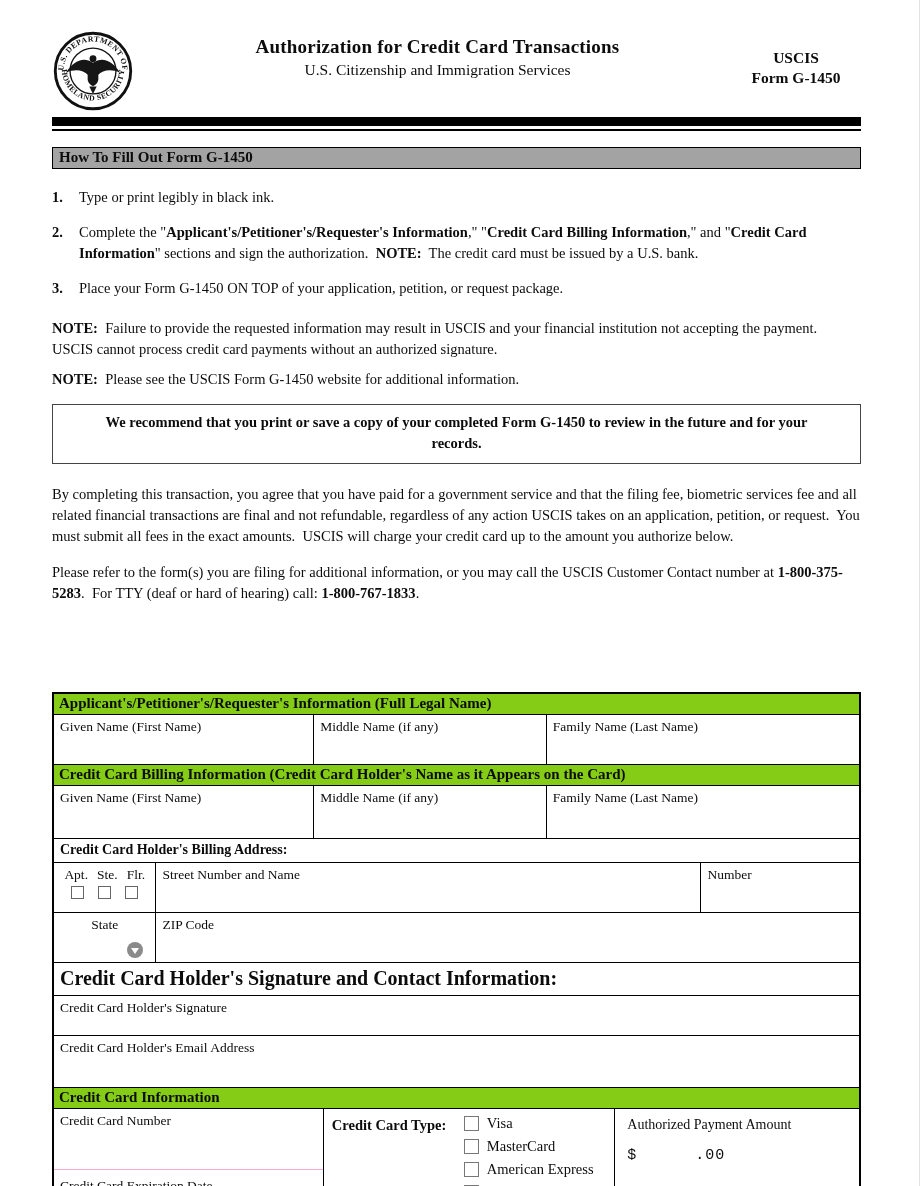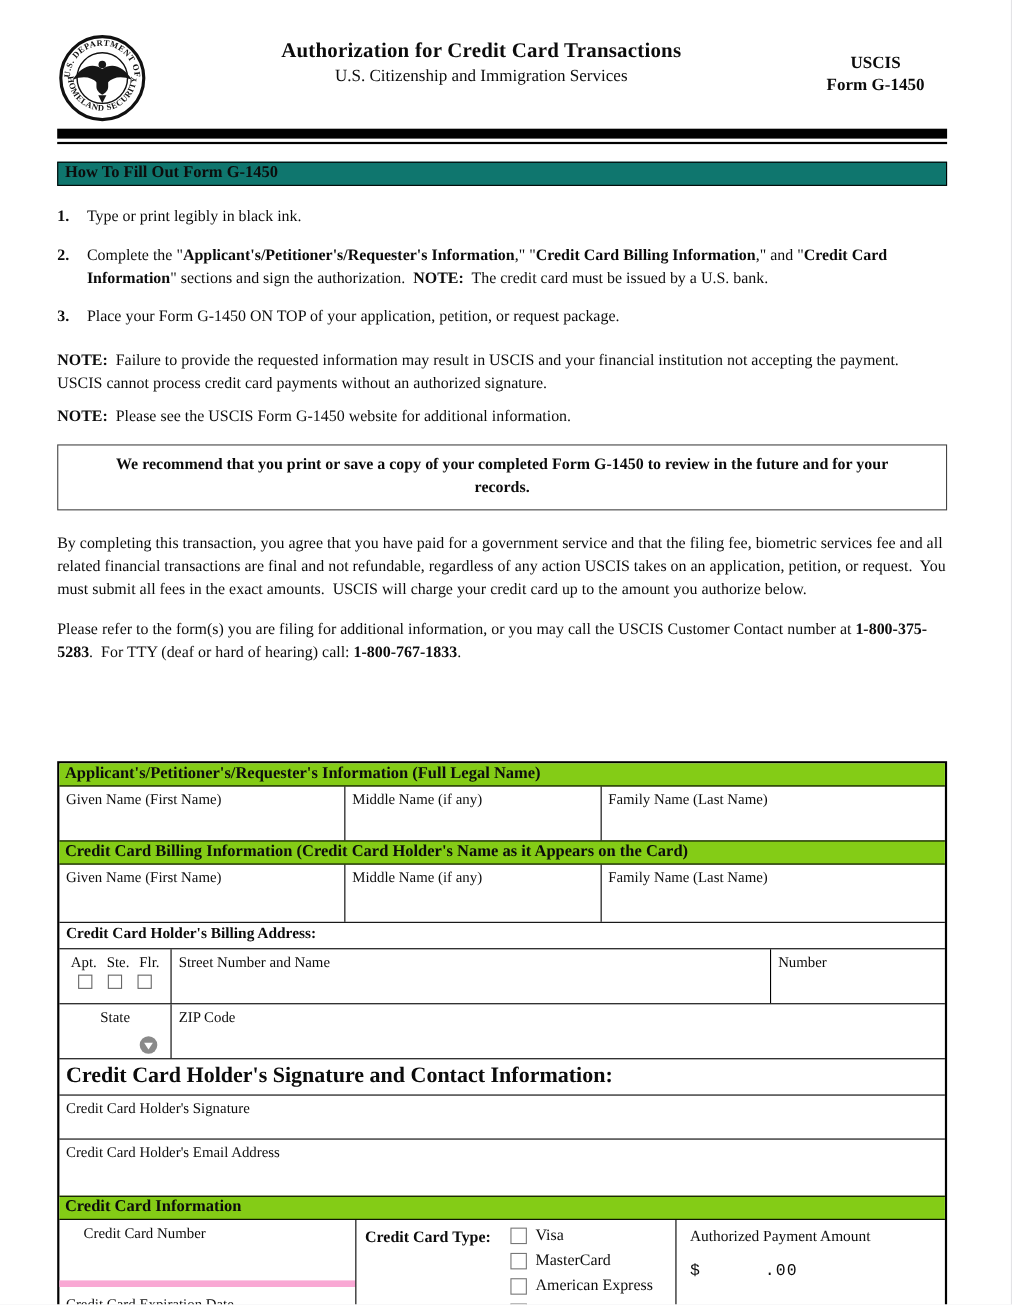--- a/index.html
+++ b/index.html
@@ -15,21 +15,21 @@
   .hdr-seal { width:92px; flex:0 0 92px; padding-top:10px; }
   .hdr-center { flex:1; text-align:center; padding-top:16px; }
   .hdr-title { font-size:19px; font-weight:bold; letter-spacing:0.2px; }
   .hdr-dept { font-size:15.5px; font-weight:bold; margin-top:11px; }
   .hdr-agency { font-size:15.5px; margin-top:3px; }
   .hdr-right { flex:0 0 130px; text-align:center; padding-top:28px; font-size:15.5px; font-weight:bold; line-height:20px; }
   .black-bar { height:9px; background:#000; margin-top:2px; }
   .thin-line { border-top:2px solid #000; margin-top:3px; }
   
   .sec-hdr-box {
-    margin-top:16px; background:#0f766e; border:1.5px solid #000;
+    margin-top:16px; background:#a3a3a3; border:1.5px solid #000;
     font-weight:bold; font-size:15px; padding:1px 6px 2px 6px;
   }
   .olist { margin-top:18px; }
   .oitem { display:flex; margin-bottom:14px; font-size:14.5px; line-height:21px; white-space:pre-wrap; }
   .onum { font-weight:bold; flex:0 0 27px; }
   .para { font-size:14.5px; line-height:21px; white-space:pre-wrap; }
   .note-para { margin-top:9px; }
   .notes-wrap { margin-top:19px; }
   .rec-box {
     margin-top:14px; border:1.5px solid #444; padding:7px 36px 9px 36px;
@@ -60,21 +60,21 @@
   .cb { display:inline-block; width:13px; height:13px; border:1px solid #666; background:#fff; }
   .state-cell { display:flex; flex-direction:column; padding:4px 6px; }
   .state-label { text-align:center; }
   .dd-circle {
     width:16px; height:16px; border-radius:50%; background:#8a8a8a;
     align-self:flex-end; margin-right:6px; margin-top:9px;
     display:flex; align-items:center; justify-content:center;
   }
   .dd-arrow { width:0; height:0; border-left:4px solid transparent; border-right:4px solid transparent; border-top:6px solid #fff; margin-top:1px; }
   .ccgrid { display:flex; height:113px; }
-  .cc-left-top { height:61px; border-bottom:6px solid #f9a8d4; padding:4px 22px; }
+  .cc-left-top { height:61px; border-bottom:1px solid #f9a8d4; padding:4px 6px; }
   .cc-left-bot { height:50px; padding:4px 6px; line-height:24px; }
   .cc-type-cell { display:flex; padding:6px 4px 4px 8px; }
   .cc-type-label { font-weight:bold; font-size:14.5px; flex:0 0 132px; padding-top:2px; }
   .cc-type-opts { display:flex; flex-direction:column; gap:6px; }
   .cc-opt { display:flex; align-items:center; gap:8px; font-size:14.5px; }
   .cb2 { display:inline-block; width:15px; height:15px; border:1px solid #777; background:#fff; flex:0 0 15px; }
   .amt-cell { padding:8px 4px 4px 12px; font-size:14px; }
   .amt-line { display:flex; margin-top:14px; font-family:"Liberation Mono","DejaVu Sans Mono",monospace; font-size:15px; letter-spacing:1px; }
   .amt-cents { margin-left:58px; }
 </style>

